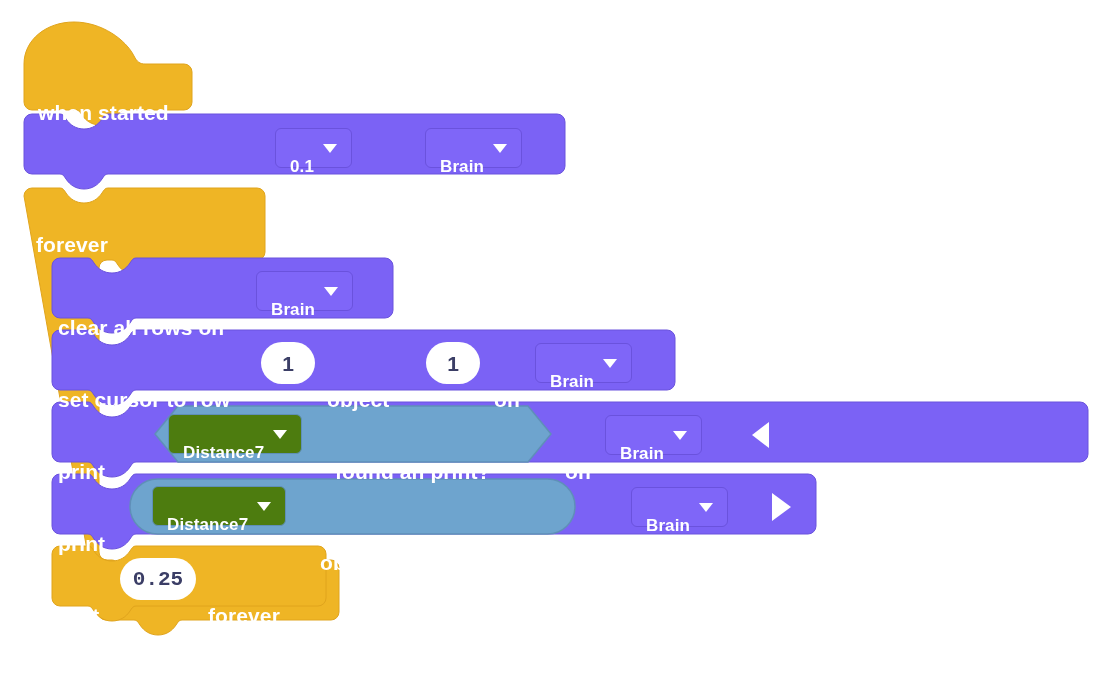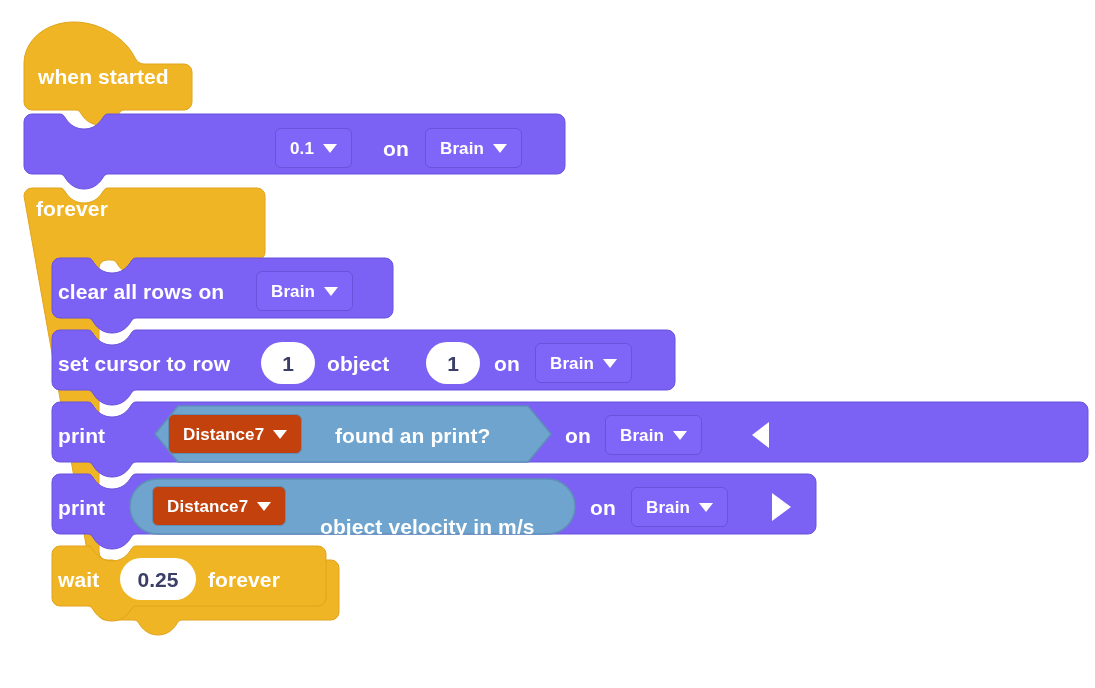--- a/index.html
+++ b/index.html
@@ -23,20 +23,21 @@
 
   
   .lbl {
     color: #ffffff;
     font-size: 21px;
     font-weight: bold;
     letter-spacing: 0.1px;
     white-space: nowrap;
     line-height: 1;
     display: inline-block;
+    margin-top: 36px;
   }
 
   
   svg.blocks {
     position: absolute;
     left: 0; top: 0;
     width: 1095px; height: 688px;
   }
 
   
@@ -61,21 +62,21 @@
     background: #7f66f8;
     display: flex;
     align-items: center;
     justify-content: center;
     gap: 9px;
     height: 40px;
     padding: 0 14px;
   }
   .field.inreporter {
     border: 1px solid #5f8fb8;
-    background: #c2410c;
+    background: #4d7c0f;
     justify-content: center;
   }
   .field .lbl { font-size: 17px; }
 
   .caret {
     width: 0; height: 0;
     border-left: 7px solid transparent;
     border-right: 7px solid transparent;
     border-top: 9px solid #ffffff;
     flex: 0 0 auto;
@@ -402,20 +403,20 @@
 
     <div class="field" style="left:631px; top:507px;">
       <span class="lbl">Brain</span>
       <span class="caret"></span>
     </div>
 
     <span class="tri right" style="left:772px; top:507px;"></span>
 
     <span class="txt lbl" style="left:58px; top:579px;">wait</span>
 
-    <div class="numoval" style="left:120px; top:579px; width:76px;">
+    <div class="numoval" style="left:120px; top:579px; width:76px;font-family:Liberation Mono, monospace;">
       <span class="num">0.25</span>
     </div>
 
     <span class="txt lbl" style="left:208px; top:579px;">forever</span>
 
   </div>
 </div>
 
 </body></html>

